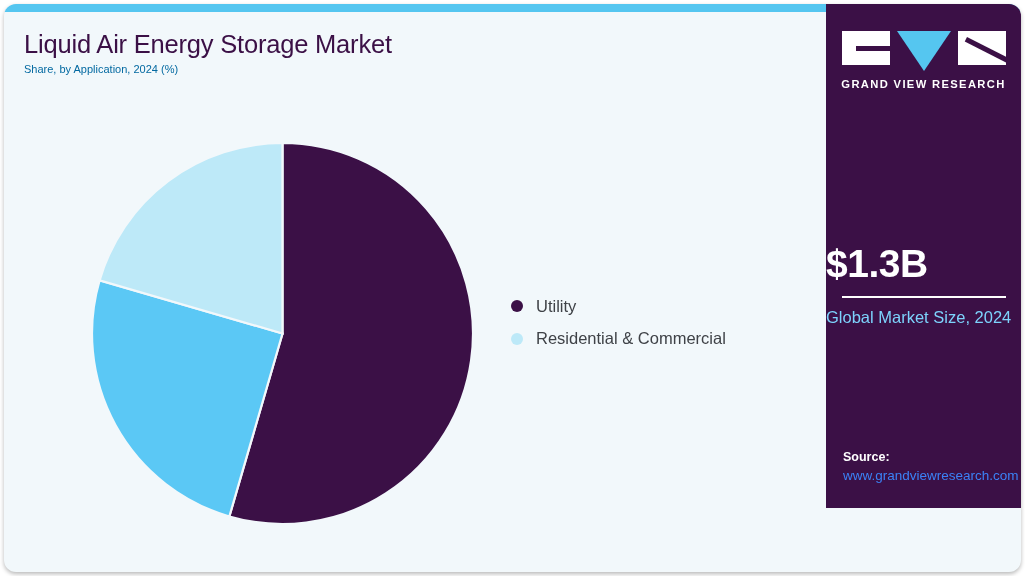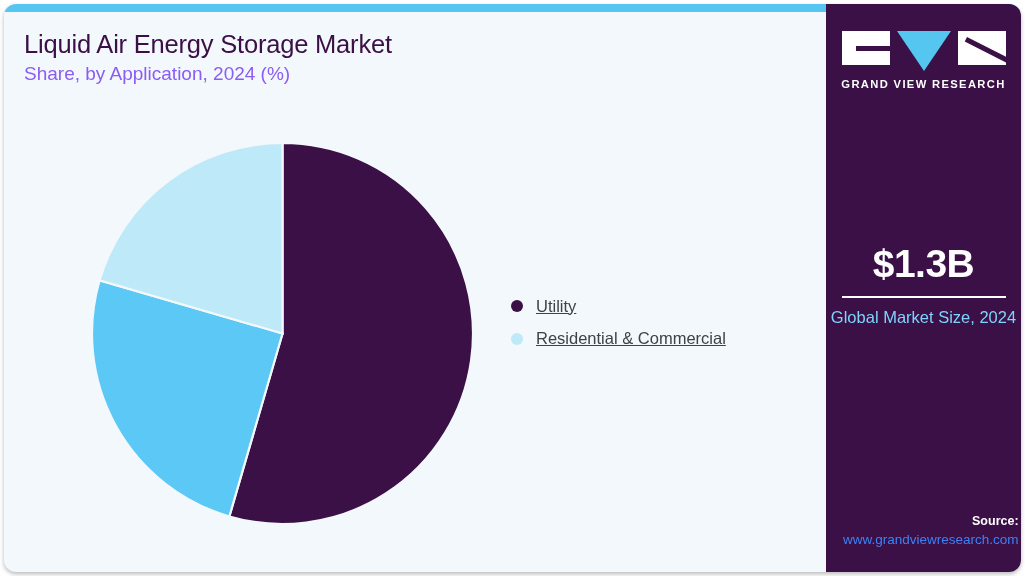--- a/index.html
+++ b/index.html
@@ -16,57 +16,57 @@
   .accent-bar{
     position:absolute;left:0;top:0;width:100%;height:8px;background:#55C6F0;
   }
   
   .title{
     position:absolute;left:20px;top:26px;
     font-size:25.5px;font-weight:normal;color:#3B1046;letter-spacing:-0.2px;
   }
   .subtitle{
     position:absolute;left:20px;top:59px;
-    font-size:19px;color:#8b5cf6;font-weight:400;
+    font-size:11px;color:#0369a1;font-weight:400;
   }
   
   .pie-wrap{position:absolute;left:88px;top:139px;width:381px;height:381px;}
   .pie-wrap svg{display:block;}
   
   .legend{position:absolute;left:507px;top:286px;}
   .legend-row{display:flex;align-items:center;height:32.5px;}
   .legend-dot{width:12px;height:12px;border-radius:50%;flex:0 0 auto;}
-  .legend-label{margin-left:13px;font-size:16.5px;color:#3f4247;white-space:nowrap;text-decoration:underline;}
+  .legend-label{margin-left:13px;font-size:16.5px;color:#3f4247;white-space:nowrap;}
   
   .sidebar{
-    position:absolute;right:0;top:0;width:195px;height:568px;background:#3B1046;
+    position:absolute;right:0;top:0;width:195px;height:504px;background:#3B1046;
   }
   .logo{position:absolute;left:0;right:0;top:27px;text-align:center;}
   .logo-marks{display:flex;justify-content:center;align-items:flex-start;gap:7px;}
   .logo-g,.logo-r{width:48px;height:34px;background:#ffffff;position:relative;overflow:hidden;}
   .logo-g:after{
     content:"";position:absolute;left:14px;top:15px;width:34px;height:5px;background:#3B1046;
   }
   .logo-r:after{
     content:"";position:absolute;left:9px;top:6px;width:62px;height:5px;background:#3B1046;
     transform:rotate(27deg);transform-origin:left top;
   }
   .logo-v{
     width:0;height:0;border-left:27px solid transparent;border-right:27px solid transparent;
     border-top:40px solid #55C6F0;
   }
   .logo-text{
     margin-top:7px;color:#ffffff;font-size:11.2px;font-weight:bold;letter-spacing:1.35px;
   }
-  .stat{position:absolute;left:0;right:0;top:240px;text-align:center;}
+  .stat{position:absolute;left:0;right:0;top:240px;}
   .stat-value{color:#ffffff;font-size:39px;font-weight:bold;letter-spacing:-0.5px;line-height:1;}
   .stat-divider{width:164px;height:2px;background:#ffffff;margin:13px auto 9px auto;}
   .stat-caption{color:#7dd3fc;font-size:16.5px;line-height:1.27;}
   .source{position:absolute;left:17px;bottom:22px;}
-  .source-label{color:#ffffff;font-size:12.5px;font-weight:bold;line-height:1.45;text-align:right;}
+  .source-label{color:#ffffff;font-size:12.5px;font-weight:bold;line-height:1.45;}
   .source-url{color:#3b82f6;font-size:13.5px;line-height:1.45;}
 </style>
 </head>
 <body>
 
 <div class="card">
 
   <div class="accent-bar"></div>
 
   <div class="title">Liquid Air Energy Storage Market</div>

